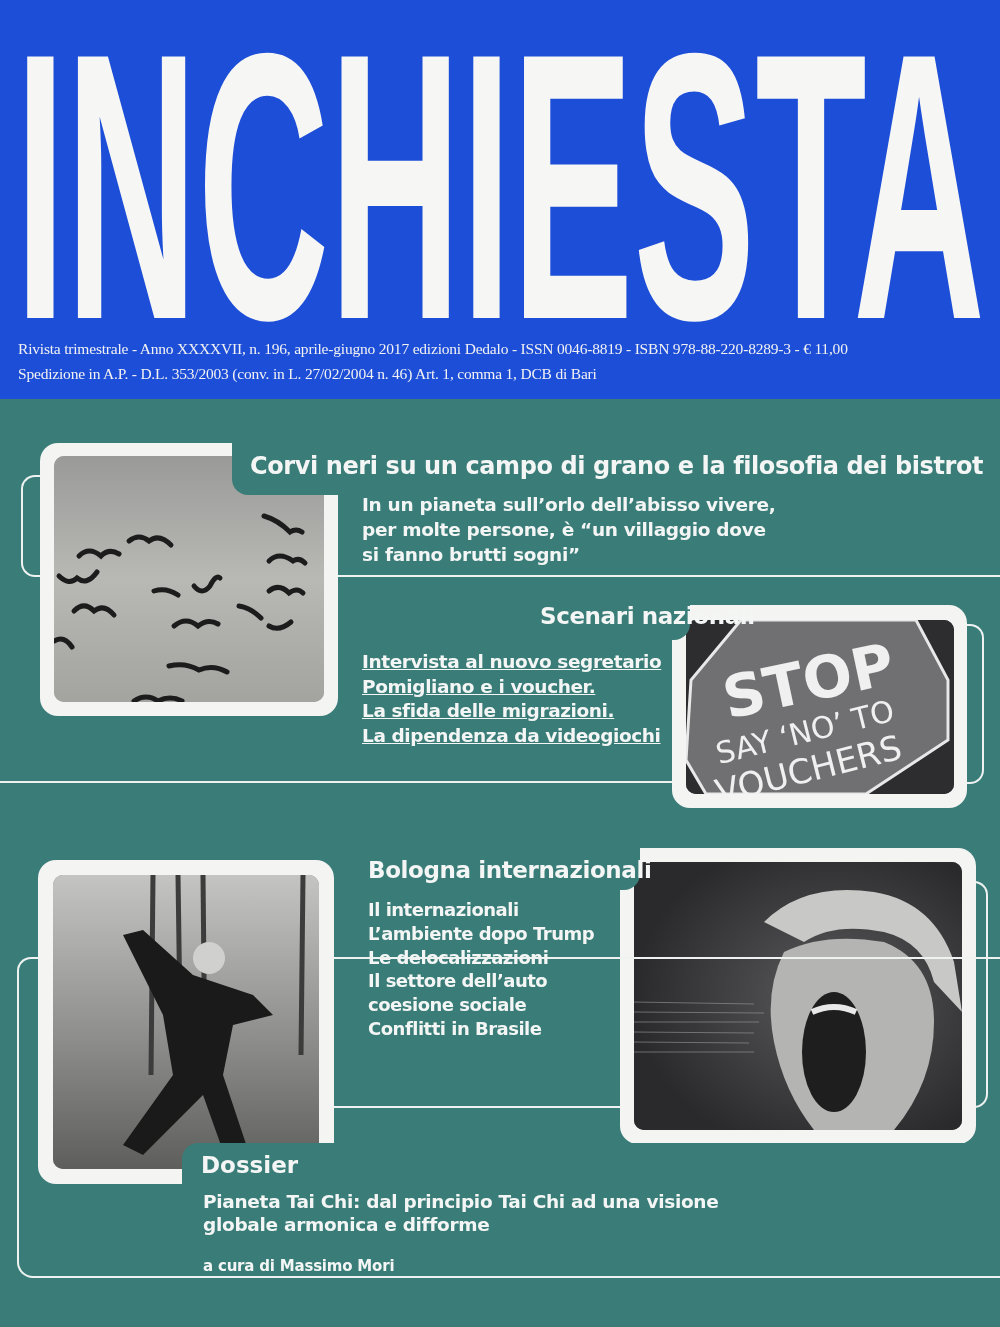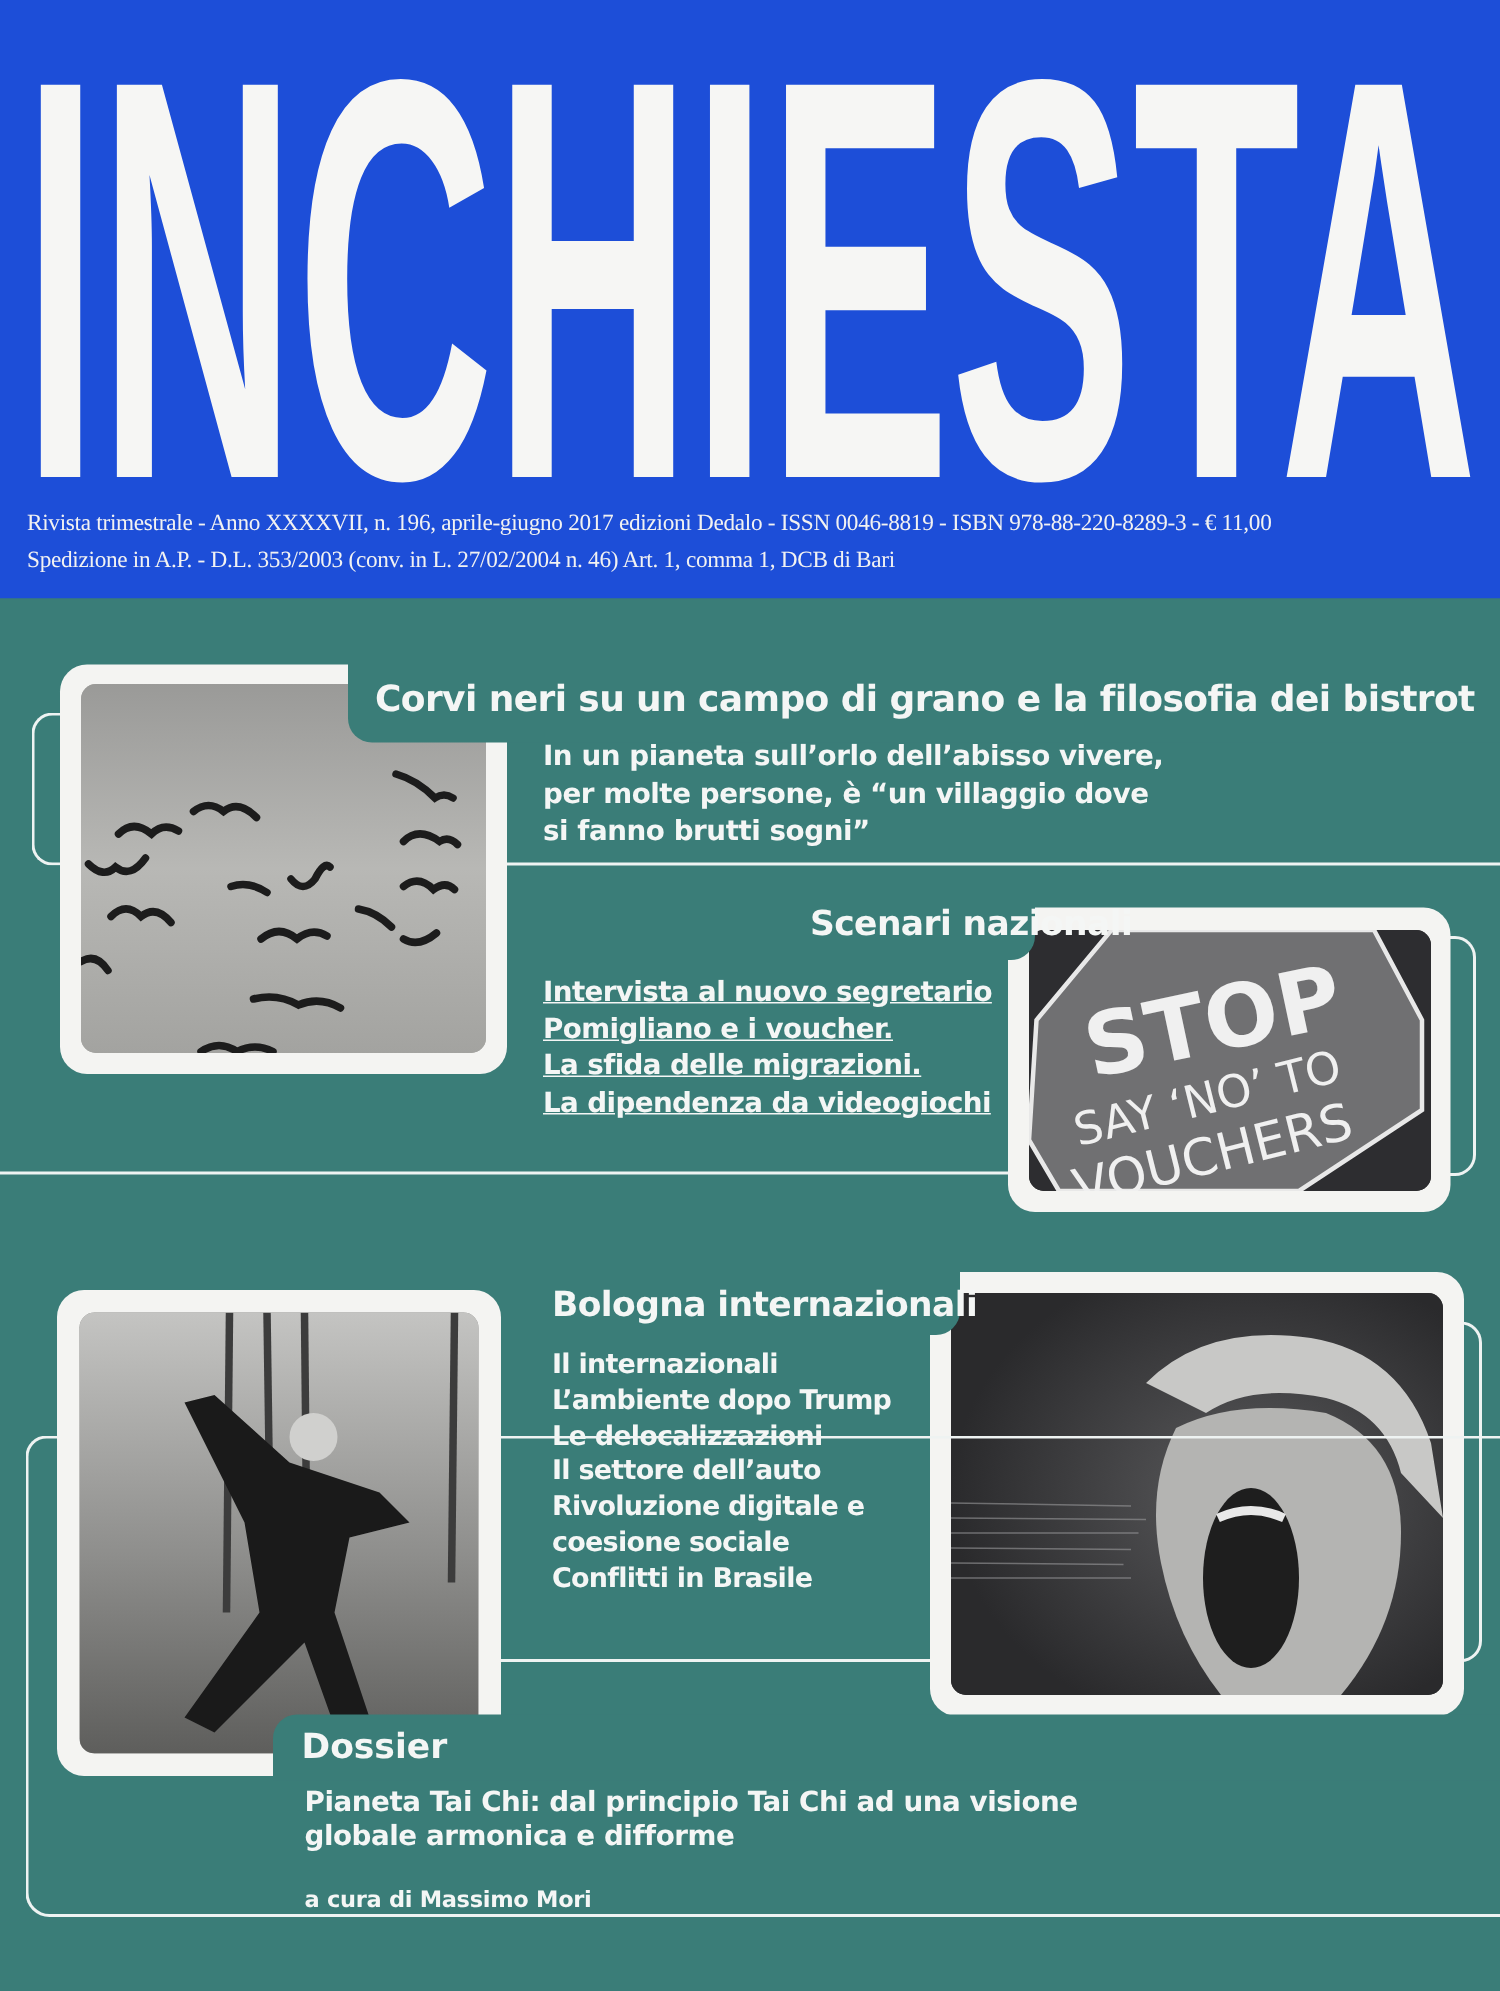--- a/index.html
+++ b/index.html
@@ -142,21 +142,20 @@
   </svg>
 </div>
 <div class="tab" style="left:350px; top:846px; width:290px; height:44px; border-radius:0 0 16px 0;"></div>
 
 <div class="h2" style="left:368px; top:857px; font-size:23px; letter-spacing:-0.4px;">Bologna internazionali</div>
 <div class="body-text" style="left:368px; top:898px; font-size:18px; line-height:23.8px; letter-spacing:-0.5px;">
   <div>Il internazionali</div>
   <div>L’ambiente dopo Trump</div>
   <div>Le delocalizzazioni</div>
   <div>Il settore dell’auto</div>
-  <div>Rivoluzione digitale e</div>
   <div>coesione sociale</div>
   <div>Conflitti in Brasile</div>
 </div>
 
 <div class="bracket" style="left:17px; top:957px; width:990px; height:321px; border-top-right-radius:0; border-right:none; border-radius:14px 0 0 16px;"></div>
 
 <div class="frame" style="left:38px; top:860px; width:296px; height:324px;"></div>
 <div class="photo" style="left:53px; top:875px; width:266px; height:294px; background:#8a8a88;">
   <svg width="266" height="294" viewBox="0 0 266 294">
     <defs>

